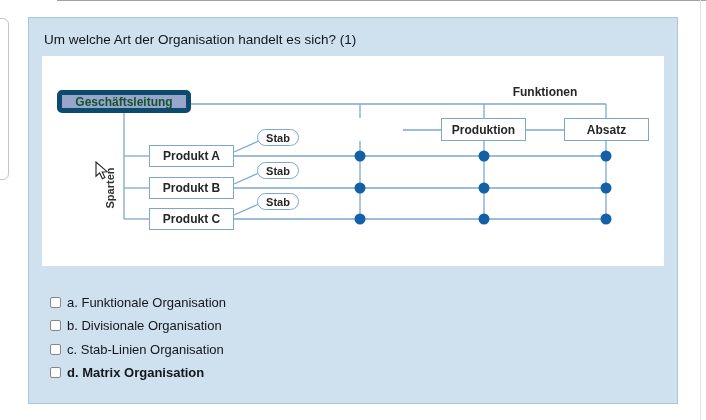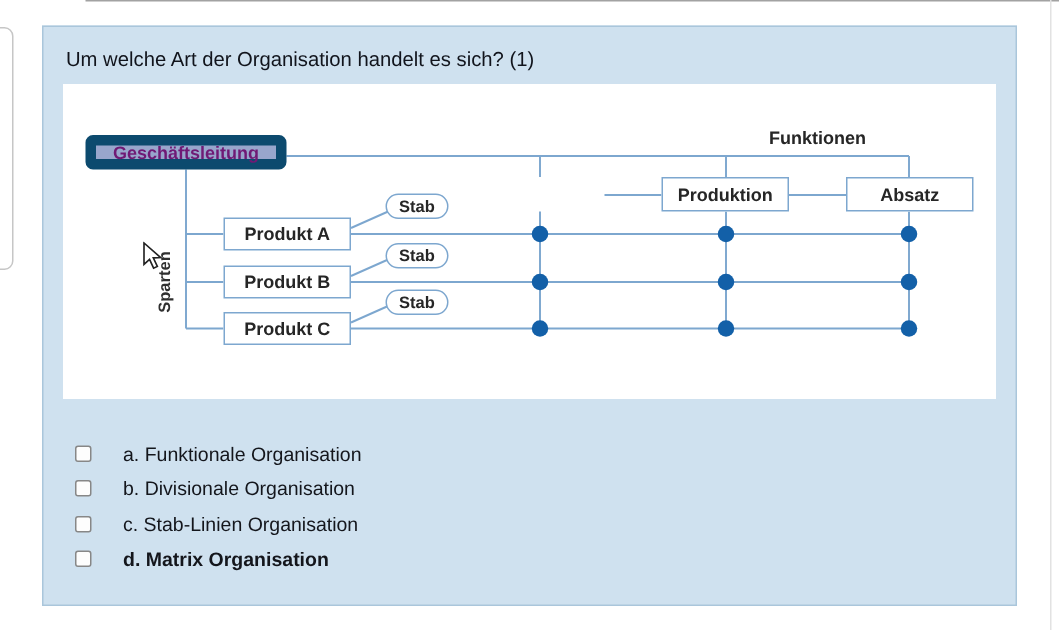--- a/index.html
+++ b/index.html
@@ -16,21 +16,21 @@
 
   .question-title { position:absolute; left:15px; top:14px; font-size:13.5px; color:#11141c; }
 
   .diagram { position:absolute; left:13px; top:38px; width:622px; height:210px; background:#ffffff; }
   .diagram svg.wires { position:absolute; left:0; top:0; }
 
   .dbox { position:absolute; display:flex; align-items:center; justify-content:center;
           font-size:12px; font-weight:600; color:#262626; background:#ffffff;
           border:1px solid #7da7cf; }
   .gl-box { left:15px; top:34px; width:134px; height:23px;
-            background:#98a6cc; border:7px solid #0c4a6e; border-radius:5px; color:#701a75; }
+            background:#98a6cc; border:5px solid #0c4a6e; border-radius:5px; color:#14532d; }
   .fn-label { position:absolute; left:441px; top:29px; width:124px; height:16px;
               text-align:center; font-size:12px; font-weight:600; color:#262626; }
   .box-beschaffung { left:275px; top:62px; width:86px; height:23px; }
   .box-produktion  { left:399px; top:62px; width:85px; height:23px; }
   .box-absatz      { left:522px; top:62px; width:85px; height:23px; }
   .box-prod-a { left:107px; top:89px;  width:85px; height:22px; }
   .box-prod-b { left:107px; top:121px; width:85px; height:22px; }
   .box-prod-c { left:107px; top:152px; width:85px; height:22px; }
 
   .stab-pill { position:absolute; left:215px; width:42px; height:17px;
@@ -39,21 +39,21 @@
                font-size:11px; font-weight:600; color:#262626; }
   .stab-1 { top:73px; } .stab-2 { top:106px; } .stab-3 { top:137px; }
 
   .sparten-label { position:absolute; left:39px; top:125px; width:60px; height:14px;
                    transform:rotate(-90deg); transform-origin:center;
                    text-align:center; font-size:11px; font-weight:600; color:#2f2f2f; }
 
   .cursor { position:absolute; left:53px; top:105px; }
 
   .options { position:absolute; left:21px; top:276px; }
-  .option-row { position:absolute; left:0; display:flex; align-items:center; gap:21px; height:17px;text-align:right; }
+  .option-row { position:absolute; left:0; display:flex; align-items:center; gap:6px; height:17px;text-align:right; }
   .opt-a { top:0; } .opt-b { top:23px; } .opt-c { top:47px; } .opt-d { top:70px;font-weight:bold; }
   .checkbox { width:11px; height:11px; background:#fdfdfd; border:1px solid #878787;
               border-radius:2px; flex:0 0 auto; }
   .option-label { font-size:13px; color:#14161c; white-space:nowrap; }
 </style>
 </head>
 <body>
 
 <div class="screen">
 

